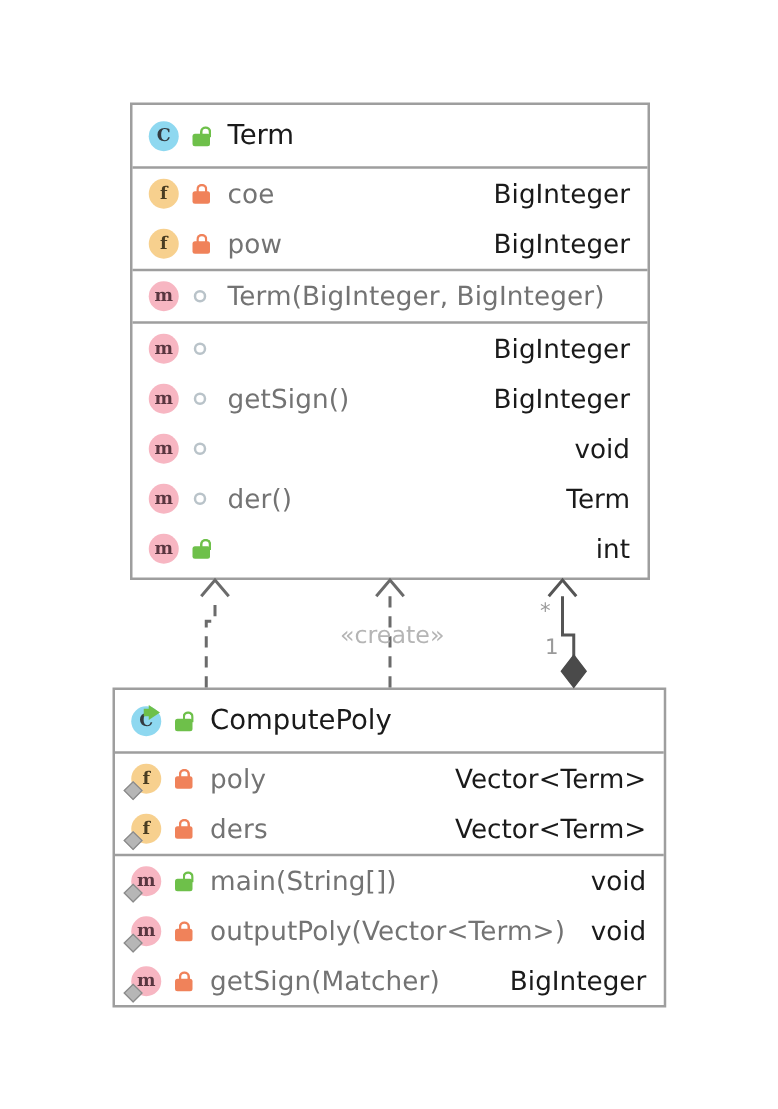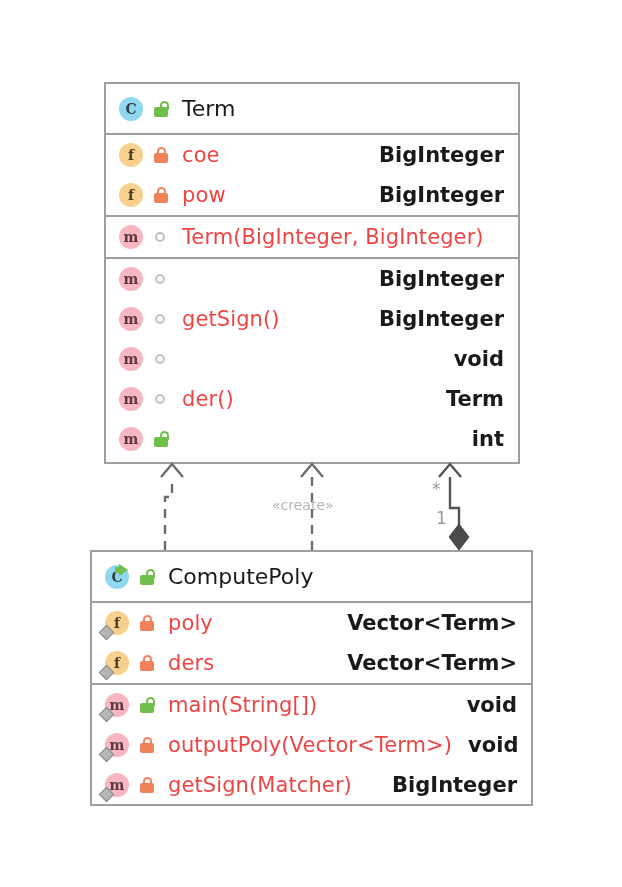--- a/index.html
+++ b/index.html
@@ -38,29 +38,28 @@
   .row {
     display: flex;
     align-items: center;
     height: 40px;
     padding: 0 14px 0 12px;
     box-sizing: border-box;
     white-space: nowrap;
   }
   .row .member-name {
     font-size: 21px;
-    color: #ef4444;
+    color: #737373;
     letter-spacing: .1px;
   }
   .row .member-type {
     margin-left: auto;
     padding-left: 16px;
     font-size: 21px;
     color: #1a1a1a;
-    font-weight: bold;
   }
   .row .class-name {
     font-size: 22px;
     color: #1a1a1a;
   }
 
   
   .icon-main {
     position: relative;
     width: 26px;
@@ -165,21 +164,21 @@
 
   
   #connectors {
     position: absolute;
     left: 0; top: 0;
     width: 622px; height: 887px;
     pointer-events: none;
   }
   .edge-label {
     position: absolute;
-    font-size: 14px;
+    font-size: 19px;
     color: #b5b5b5;
     font-family: "DejaVu Sans", "Liberation Sans", sans-serif;
     white-space: nowrap;
   }
   .mult-label {
     position: absolute;
     font-size: 17px;
     color: #9a9a9a;
     font-family: "DejaVu Sans", "Liberation Sans", sans-serif;
   }

